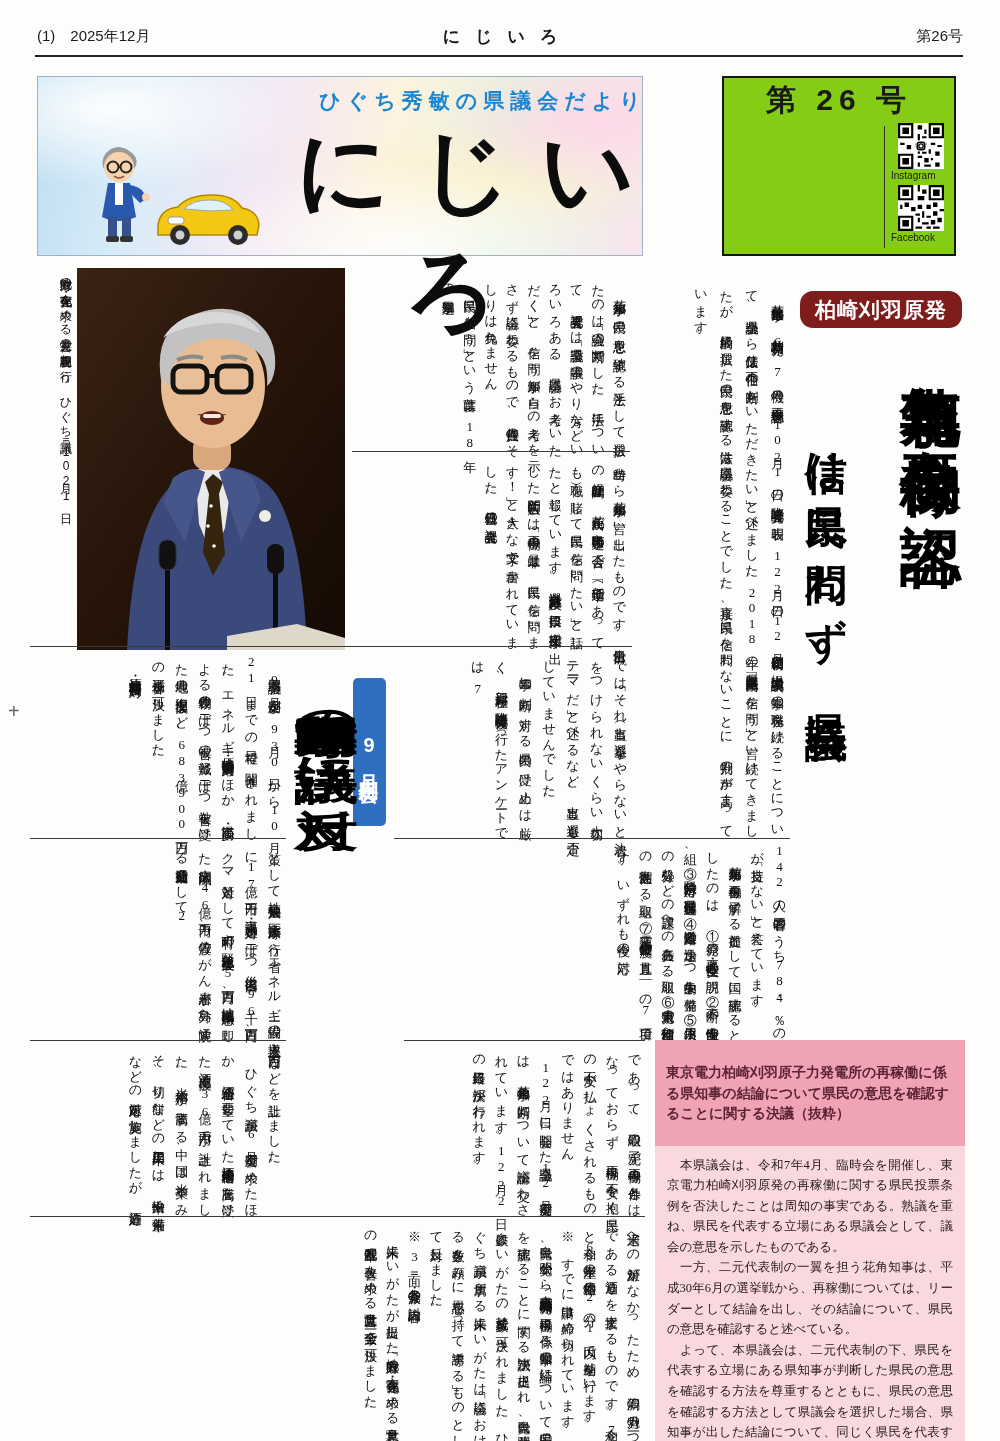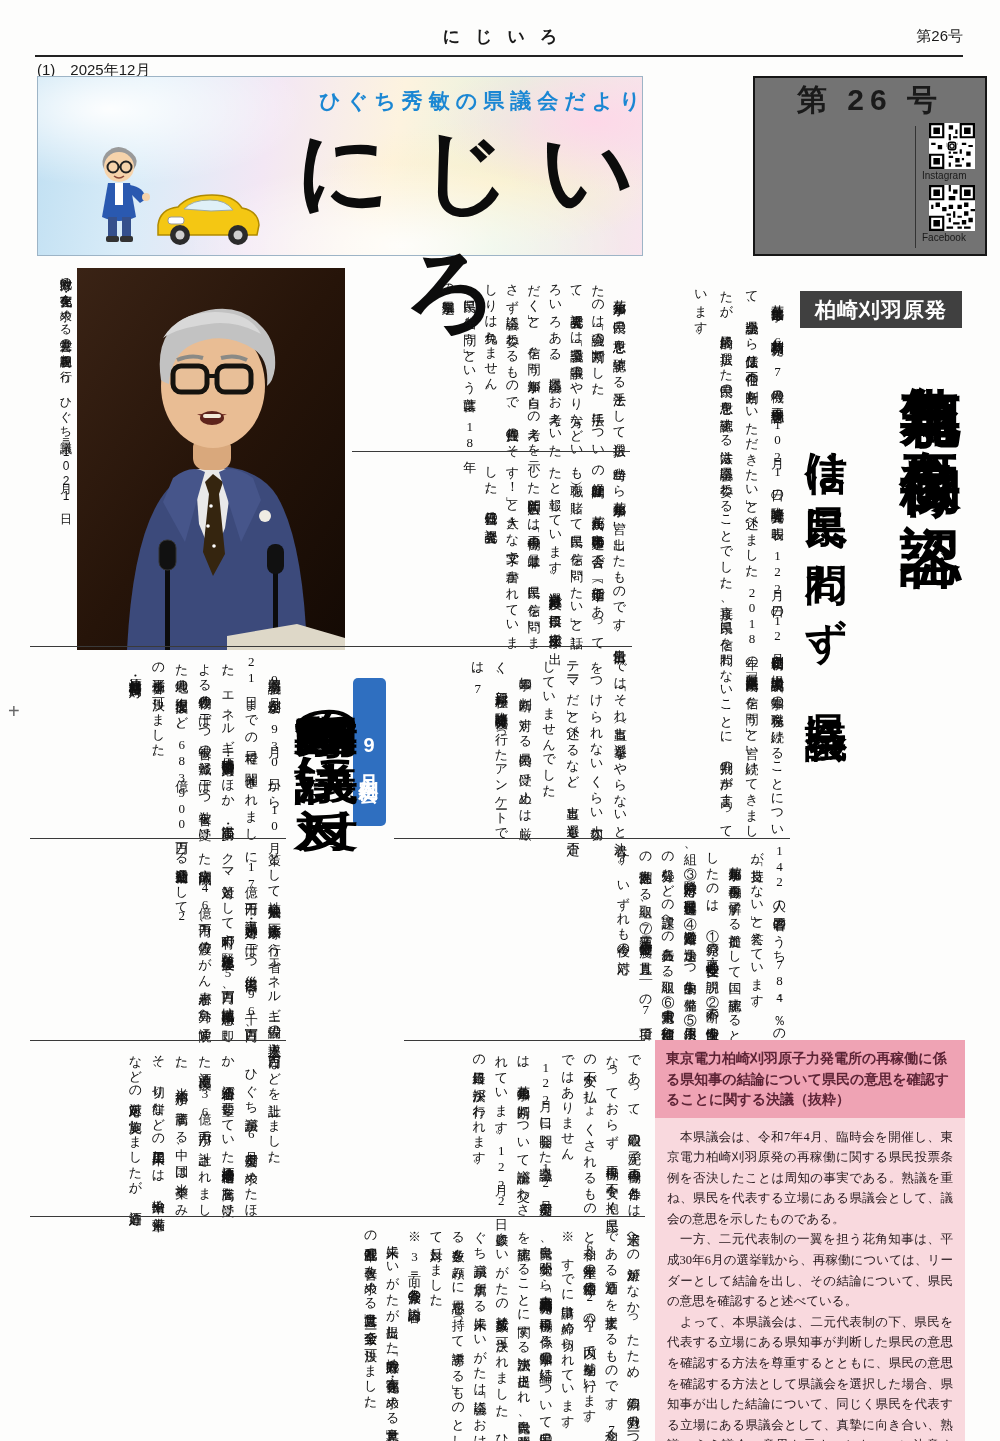--- a/index.html
+++ b/index.html
@@ -1,68 +1,68 @@
 <!DOCTYPE html>
 <html lang="ja"><head>
 <meta charset="utf-8">
 <style>
   html,body{margin:0;padding:0;background:#e8e8e8;}
   #page{position:relative;width:1000px;height:1441px;background:#fdfdfc;margin:0 auto;overflow:hidden;
         font-family:"Liberation Serif","DejaVu Serif",serif;color:#1a1a1a;}
   .sans{font-family:"Liberation Sans","DejaVu Sans",sans-serif;}
   .abs{position:absolute;}
   
-  #folio-left{left:37px;top:27px;font-size:15px;margin-top:34px;}
+  #folio-left{left:37px;top:27px;font-size:15px;}
   #folio-center{left:0;right:0;top:25px;text-align:center;font-weight:bold;font-size:17px;letter-spacing:15px;text-indent:15px;}
   #folio-right{right:37px;top:27px;font-size:15px;}
   #folio-rule{left:35px;top:55px;width:928px;height:2px;background:#222;}
   
   #masthead{left:37px;top:76px;width:606px;height:180px;border:1px solid #9db4c6;box-sizing:border-box;
     background:
       radial-gradient(ellipse 280px 110px at 12% 18%, rgba(255,255,255,.95), rgba(255,255,255,0) 70%),
       radial-gradient(ellipse 320px 120px at 60% 95%, rgba(255,255,255,.85), rgba(255,255,255,0) 70%),
       radial-gradient(ellipse 220px 100px at 92% 25%, rgba(255,214,232,.9), rgba(255,255,255,0) 72%),
       radial-gradient(ellipse 260px 90px at 75% 60%, rgba(255,241,205,.85), rgba(255,255,255,0) 70%),
       linear-gradient(100deg,#bfdff2 0%,#d9ecf8 18%,#f3e7f4 38%,#fdf3df 58%,#e6f2de 76%,#f8e5ee 100%);}
   #masthead-tagline{left:210px;top:10px;width:470px;text-align:center;color:#1b87d3;font-weight:bold;font-size:21px;letter-spacing:6px;}
   #masthead-logo{left:175px;top:34px;width:505px;text-align:center;font-weight:bold;font-size:92px;line-height:120px;letter-spacing:28px;text-indent:28px;color:#0c0c0c;}
   
-  #issuebox{left:753px;top:76px;width:234px;height:180px;border:2px solid #161616;box-sizing:border-box;background:#737373;}
+  #issuebox{left:722px;top:76px;width:234px;height:180px;border:2px solid #161616;box-sizing:border-box;background:#84cc16;}
   #issue-no{position:absolute;left:0;right:0;top:2px;text-align:center;font-weight:bold;font-size:30px;letter-spacing:6px;font-family:"Liberation Sans","DejaVu Sans",sans-serif;}
   .info-col{position:absolute;left:9px;top:44px;width:146px;font-family:"Liberation Sans","DejaVu Sans",sans-serif;}
   .info-lbl{font-weight:bold;font-size:11.5px;line-height:14px;}
   .info-val{font-size:11.5px;line-height:14px;padding-left:8px;letter-spacing:.5px;}
   .info-val.small{font-size:9.5px;letter-spacing:0;}
   #info-divider{position:absolute;left:160px;top:48px;width:1px;height:122px;background:#333;}
   .qr-col{position:absolute;left:167px;top:45px;width:60px;font-family:"Liberation Sans","DejaVu Sans",sans-serif;}
   .qr{width:46px;height:46px;display:block;margin:0 auto;}
   .qr-lbl{font-size:10px;line-height:13px;}
   
   .vt{position:absolute;writing-mode:vertical-rl;text-orientation:upright;white-space:pre-line;
       font-size:13px;letter-spacing:.6px;text-align:justify;color:#111;}
   .rule-h{position:absolute;height:1px;background:#3a3a3a;}
   .photo-caption{font-family:"Liberation Sans","DejaVu Sans",sans-serif;font-size:12px;letter-spacing:.5px;line-height:19px;}
   
-  #a1-tag{left:800px;top:291px;width:162px;height:37px;background:#404040;color:#fff;display:flex;align-items:center;justify-content:center;
-          font-weight:bold;font-size:21px;letter-spacing:1px;}
+  #a1-tag{left:800px;top:291px;width:162px;height:37px;background:#7f1d1d;color:#fff;display:flex;align-items:center;justify-content:center;
+          font-weight:bold;font-size:21px;letter-spacing:1px;border-radius:13px;}
   #a1-headline{left:872px;top:338px;height:696px;writing-mode:vertical-rl;text-orientation:upright;
                font-family:"Liberation Sans","DejaVu Sans",sans-serif;font-weight:bold;font-size:61px;line-height:118px;color:#000;}
   #a1-subheadline{left:797px;top:420px;height:615px;writing-mode:vertical-rl;text-orientation:upright;
                font-weight:bold;font-size:42px;letter-spacing:3px;line-height:58px;color:#000;}
   
   #a2-label{left:353px;top:678px;width:33px;height:148px;background:#2f6fc0;border-radius:5px;color:#fff;
             writing-mode:vertical-rl;text-orientation:upright;font-family:"Liberation Sans","DejaVu Sans",sans-serif;
             font-weight:bold;font-size:20px;letter-spacing:3px;display:flex;align-items:center;justify-content:center;}
   #a2-headline{left:296px;top:682px;height:528px;writing-mode:vertical-rl;text-orientation:upright;
                font-family:"Liberation Sans","DejaVu Sans",sans-serif;font-weight:bold;font-size:41px;line-height:62px;
                transform:scaleX(1.55);transform-origin:center;color:#000;}
   
   #resolution{left:655px;top:1040px;width:310px;box-sizing:border-box;}
   #resolution-heading{background:#efa3b4;color:#5c2335;font-family:"Liberation Sans","DejaVu Sans",sans-serif;
-                      font-weight:bold;font-size:14px;line-height:20.5px;padding:8px 11px;}
+                      font-weight:bold;font-size:14px;line-height:20.5px;padding:22px 11px;}
   #resolution-body{background:#f9d9de;font-size:12.5px;line-height:20.6px;padding:9px 12px;white-space:pre-line;text-align:justify;color:#24181c;}
   
   #photo{left:77px;top:268px;width:268px;height:382px;background:#1c100a;}
   #regmark{left:8px;top:700px;font-size:20px;color:#666;font-family:"Liberation Sans","DejaVu Sans",sans-serif;}
 </style>
 </head>
 <body>
 
 <div id="page">
 

